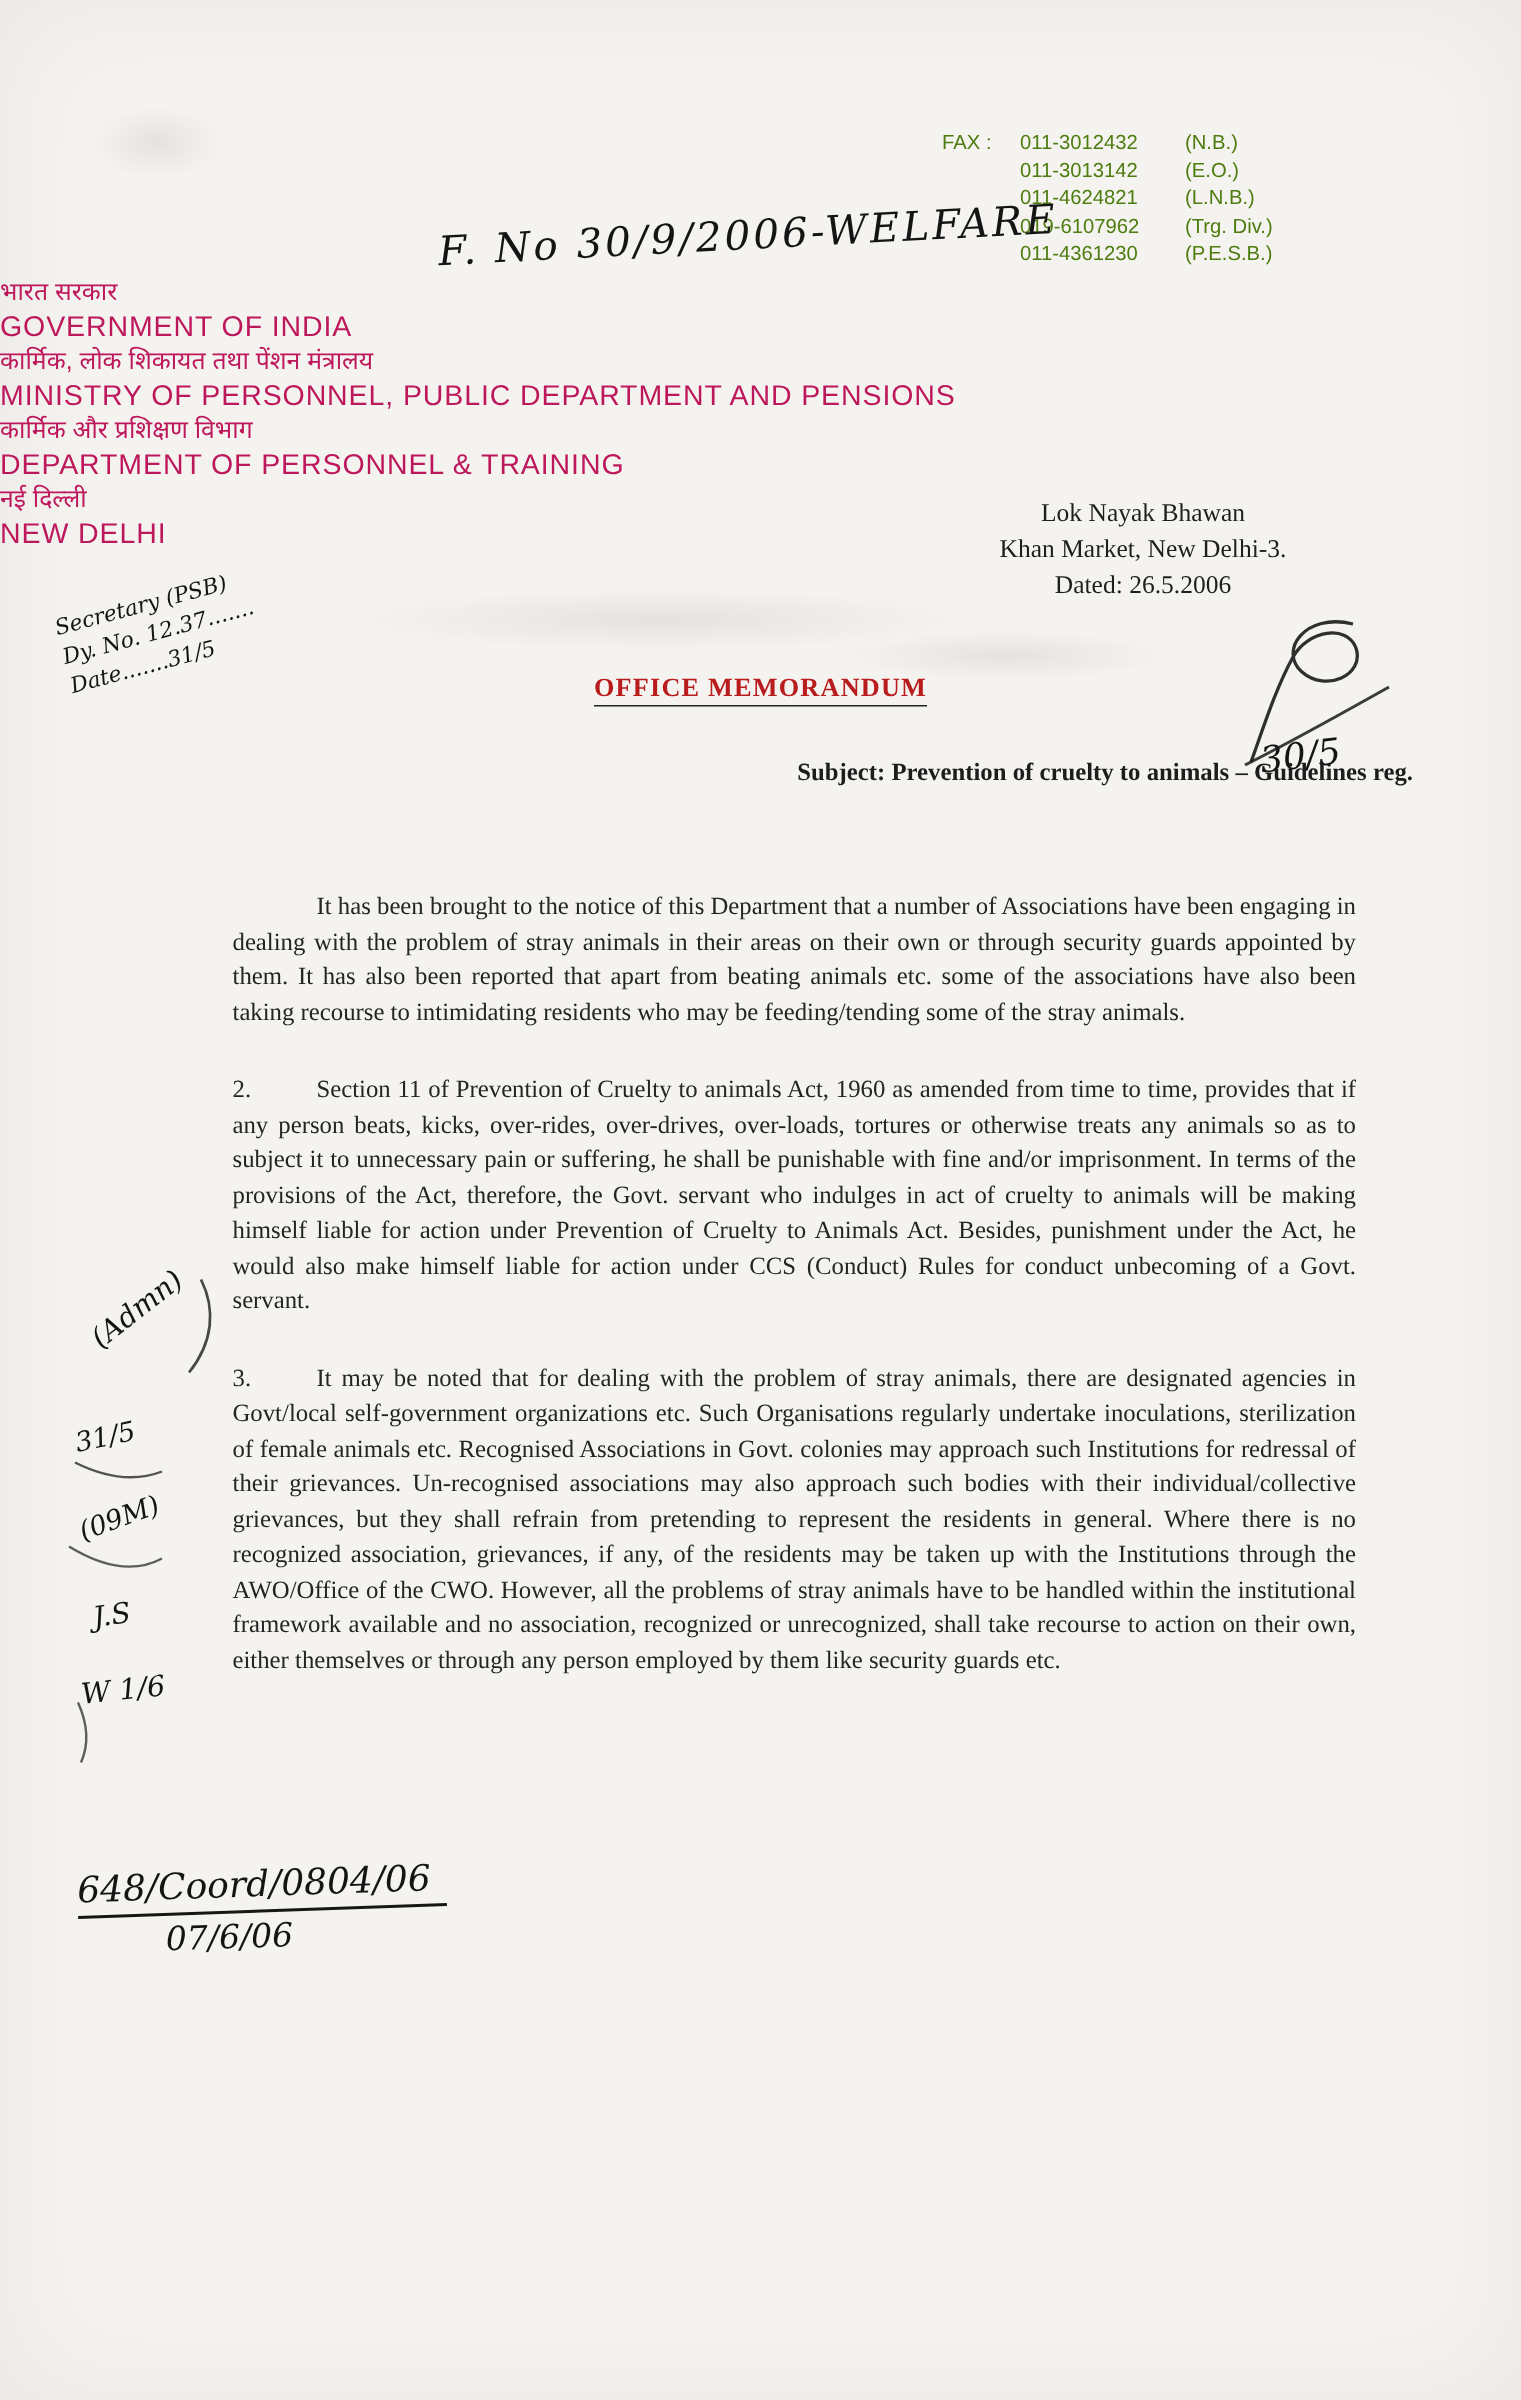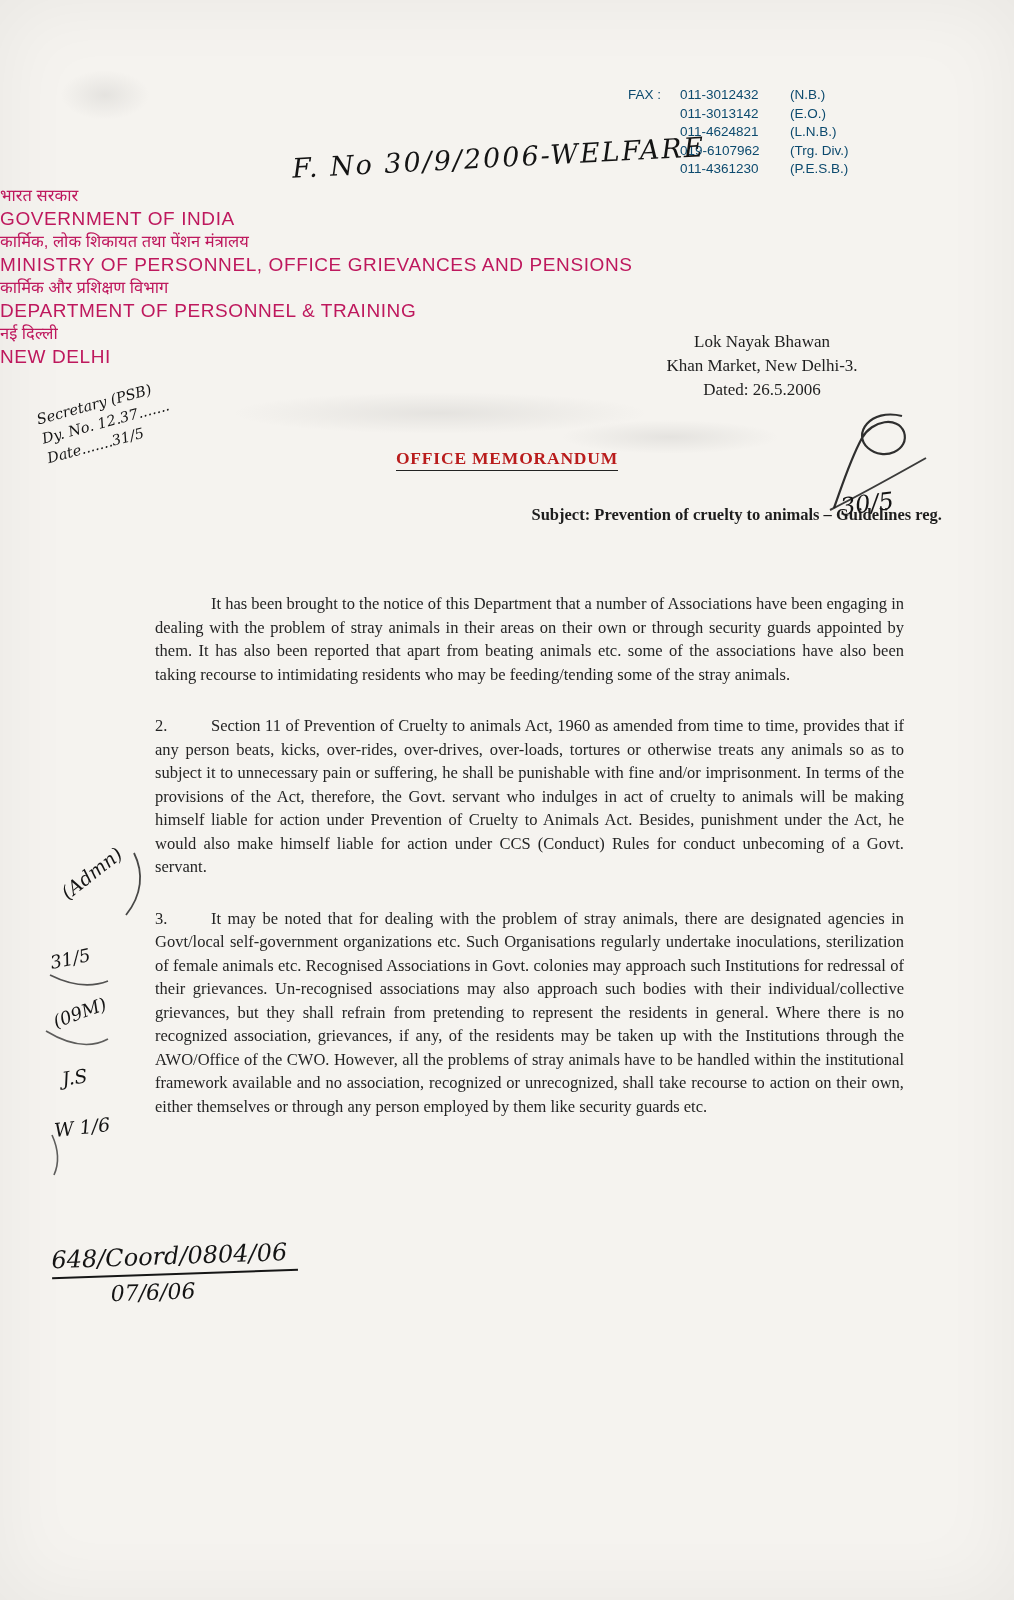--- a/index.html
+++ b/index.html
@@ -5,21 +5,21 @@
   html,body { margin:0; padding:0; background:#9a9a9a; }
   .page {
     position:relative; width:1014px; height:1600px; margin:0 auto;
     background:#f5f3ef;
     box-shadow: inset 0 0 80px rgba(0,0,0,0.05);
     font-family:"Liberation Serif", serif;
     color:#242424; overflow:hidden;
   }
 
   
-  .fax { position:absolute; top:86px; left:628px; font-family:"Liberation Sans", sans-serif; font-size:13.5px; line-height:18.5px; color:#0c4a6e; }
+  .fax { position:absolute; top:86px; left:628px; font-family:"Liberation Sans", sans-serif; font-size:13.5px; line-height:18.5px; color:#4d7c0f; }
   .fax-row { display:flex; }
   .fax-label { width:52px; }
   .fax-num { width:110px; }
 
   
   .hand { font-family:"DejaVu Serif", serif; font-style:italic; color:#141414; }
 
   .file-no { position:absolute; top:142px; left:292px; font-size:27px; letter-spacing:2px; transform:rotate(-3deg); white-space:nowrap; }
 
   
@@ -94,21 +94,21 @@
       <span class="fax-suffix">(P.E.S.B.)</span>
     </div>
   </div>
 
   <div class="file-no hand">F. No 30/9/2006-WELFARE</div>
 
   <div class="header">
     <div class="h-hi">भारत सरकार</div>
     <div class="h-en">GOVERNMENT OF INDIA</div>
     <div class="h-hi">कार्मिक, लोक शिकायत तथा पेंशन मंत्रालय</div>
-    <div class="h-en">MINISTRY OF PERSONNEL, OFFICE GRIEVANCES AND PENSIONS</div>
+    <div class="h-en">MINISTRY OF PERSONNEL, PUBLIC DEPARTMENT AND PENSIONS</div>
     <div class="h-hi">कार्मिक और प्रशिक्षण विभाग</div>
     <div class="h-en">DEPARTMENT OF PERSONNEL &amp; TRAINING</div>
     <div class="h-hi">नई दिल्ली</div>
     <div class="h-en">NEW DELHI</div>
   </div>
 
   <div class="address">
     <div>Lok Nayak Bhawan</div>
     <div>Khan Market, New Delhi-3.</div>
     <div>Dated: 26.5.2006</div>

